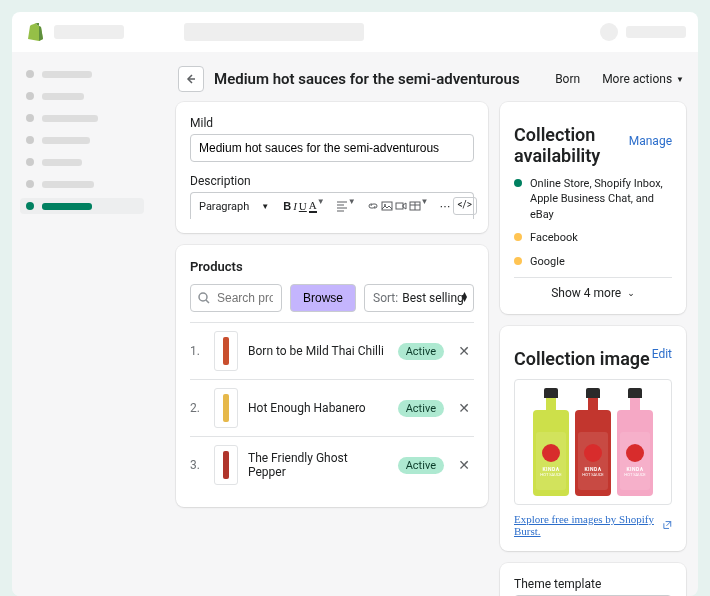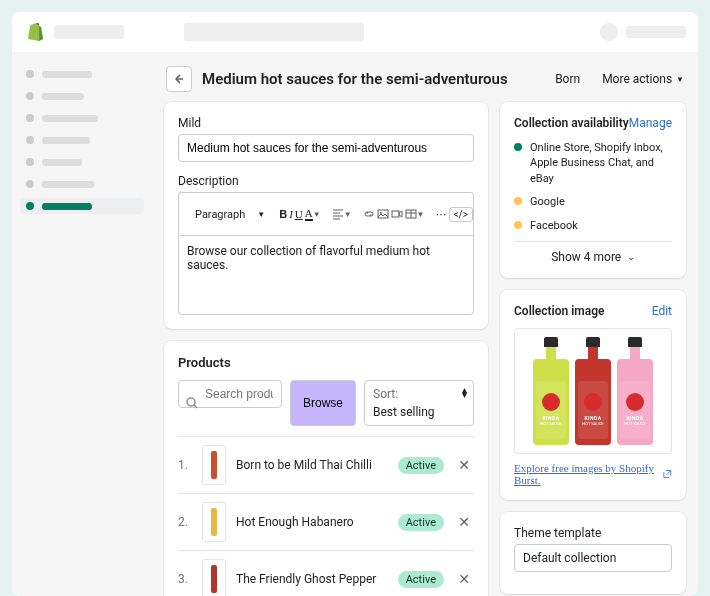--- a/index.html
+++ b/index.html
@@ -6,21 +6,21 @@
 body { font-family: -apple-system, BlinkMacSystemFont, "Segoe UI", Roboto, sans-serif; background: #e6f2ef; font-size: 13px; color: #202223; }
 .app { width: 710px; height: 596px; margin: 0 auto; position: relative; }
 .topbar { background: #fff; height: 40px; border-radius: 8px 8px 0 0; margin: 12px 12px 0 12px; display: flex; align-items: center; padding: 0 12px; }
 .logo { width: 20px; height: 20px; }
 .skel { background: #eee; border-radius: 3px; }
 .topbar .skel1 { width: 70px; height: 14px; margin-left: 10px; }
 .topbar .skel2 { width: 180px; height: 18px; margin-left: 60px; }
 .topbar .avatar { width: 18px; height: 18px; border-radius: 50%; background: #eee; margin-left: auto; }
 .topbar .skel3 { width: 60px; height: 12px; margin-left: 8px; }
 
-.shell { display: flex; margin: 0 12px 12px 12px; background: #f6f6f7; border-radius: 0 0 8px 8px; height: 544px; overflow: hidden; }
+.shell { display: flex; margin: 0 12px 12px 12px; background: #f6f6f7; border-radius: 0 0 8px 8px; height: 544px; overflow: hidden; gap: 12px; }
 .sidebar { width: 140px; background: #f6f6f7; padding: 14px 8px; }
 .navitem { display: flex; align-items: center; gap: 8px; padding: 4px 6px; margin-bottom: 6px; border-radius: 4px; }
 .navitem.active { background: #edeeef; }
 .dot { width: 8px; height: 8px; border-radius: 50%; background: #ccc; }
 .navitem.active .dot { background: #008060; }
 .line { height: 7px; background: #ddd; border-radius: 3px; flex: 1; }
 .navitem.active .line { background: #008060; }
 
 .main { flex: 1; overflow-y: auto; padding: 0 0 12px 0; }
 .page-header { display: flex; align-items: center; padding: 14px 14px 10px 14px; gap: 10px; }
@@ -28,52 +28,52 @@
 .page-title { font-size: 15px; font-weight: 600; flex: 1; }
 .hdr-link { font-size: 12px; color: #202223; margin-left: 12px; cursor: pointer; display: flex; align-items: center; gap: 4px; }
 
 .cols { display: flex; gap: 12px; padding: 0 12px; }
 .left { flex: 1; display: flex; flex-direction: column; gap: 12px; min-width: 0; }
 .right { width: 186px; display: flex; flex-direction: column; gap: 12px; }
 
 .card { background: #fff; border-radius: 8px; padding: 14px; box-shadow: 0 0 0 1px rgba(0,0,0,0.05), 0 1px 2px rgba(0,0,0,0.08); }
 .label { font-size: 12px; color: #202223; margin-bottom: 4px; }
 .input { width: 100%; border: 1px solid #c9cccf; border-radius: 4px; padding: 6px 8px; font-size: 12px; }
-.editor-toolbar { border: 1px solid #c9cccf; border-bottom: none; border-radius: 4px 4px 0 0; display: flex; align-items: center; padding: 12px; gap: 2px; flex-wrap: nowrap; }
+.editor-toolbar { border: 1px solid #c9cccf; border-bottom: none; border-radius: 4px 4px 0 0; display: flex; padding: 4px; gap: 2px; flex-wrap: nowrap; }
 .tb-select { font-size: 11px; border: none; padding: 2px 4px; background: transparent; display: flex; align-items: center; gap: 12px; cursor: pointer; }
 .tb-sep { width: 1px; height: 18px; background: #e1e3e5; margin: 0 3px; }
 .tb-btn { width: 18px; height: 18px; display: flex; align-items: center; justify-content: center; cursor: pointer; border-radius: 2px; font-size: 11px; font-family: serif; }
 .tb-btn.bold { font-weight: 700; font-family: sans-serif; }
 .tb-btn.italic { font-style: italic; }
 .tb-btn.uline { text-decoration: underline; }
 .tb-caret { font-size: 8px; color: #5c5f62; margin-left: -2px; margin-right: 1px; }
 .tb-code { margin-left: auto; border: 1px solid #c9cccf; border-radius: 3px; padding: 1px 4px; font-size: 10px; cursor: pointer; }
 .editor-body { border: 1px solid #c9cccf; border-radius: 0 0 4px 4px; min-height: 80px; padding: 8px; font-size: 12px; }
 
 .section-title { font-size: 13px; font-weight: 600; margin-bottom: 10px; }
 .prod-controls { display: flex; gap: 8px; margin-bottom: 10px; }
 .search-wrap { flex: 1; position: relative; }
 .search-wrap input { padding-left: 26px; }
 .search-icon { position: absolute; left: 7px; top: 50%; transform: translateY(-50%); }
 .browse-btn { border: 1px solid #c9cccf; background: #c4b5fd; border-radius: 4px; padding: 6px 12px; font-size: 12px; cursor: pointer; }
-.sort-sel { border: 1px solid #c9cccf; border-radius: 4px; padding: 6px 8px; font-size: 12px; display: flex; align-items: flex-start; gap: 4px; cursor: pointer; min-width: 110px; position: relative; flex-direction: column; }
+.sort-sel { border: 1px solid #c9cccf; border-radius: 4px; padding: 6px 8px; font-size: 12px; display: flex; align-items: flex-start; gap: 4px; cursor: pointer; min-width: 110px; position: relative; }
 .sort-sel .updown { position: absolute; right: 6px; font-size: 10px; line-height: 5px; }
 
 .prod-row { display: flex; align-items: center; gap: 10px; padding: 8px 0; border-top: 1px solid #e1e3e5; }
 .prod-row:first-of-type { border-top: 1px solid #e1e3e5; }
 .prod-num { width: 14px; font-size: 12px; color: #6d7175; }
 .prod-img { width: 24px; height: 40px; border: 1px solid #e1e3e5; border-radius: 3px; display: flex; align-items: center; justify-content: center; }
 .bottle { width: 6px; height: 28px; border-radius: 2px; }
 .prod-name { flex: 1; font-size: 12px; }
 .badge { background: #aee9d1; color: #0a3b29; font-size: 11px; padding: 2px 8px; border-radius: 10px; }
 .x-btn { width: 20px; height: 20px; cursor: pointer; display: flex; align-items: center; justify-content: center; color: #5c5f62; font-size: 14px; }
 .link-blue { color: #2c6ecb; font-size: 12px; cursor: pointer; }
 
 .card-head { display: flex; justify-content: space-between; align-items: center; margin-bottom: 10px; }
-.card-title { font-size: 12px; font-weight: 600; }
+.card-title { font-size: 18px; font-weight: 600; margin-top: 8px; }
 .channel { display: flex; align-items: flex-start; gap: 8px; font-size: 11px; margin-bottom: 8px; line-height: 1.4; }
 .ch-dot { width: 8px; height: 8px; border-radius: 50%; margin-top: 3px; flex-shrink: 0; }
 .show-more { text-align: center; font-size: 12px; padding-top: 8px; border-top: 1px solid #e1e3e5; cursor: pointer; display: flex; align-items: center; justify-content: center; gap: 6px; }
 
 .coll-img { border: 1px solid #e1e3e5; border-radius: 4px; padding: 8px; display: flex; justify-content: center; gap: 6px; margin-bottom: 8px; }
 .bottle-lg { width: 36px; }
 .cap { width: 14px; height: 10px; margin: 0 auto; border-radius: 2px 2px 0 0; }
 .neck { width: 10px; height: 12px; margin: 0 auto; }
 .body { width: 36px; height: 86px; border-radius: 4px; position: relative; }
 .lbl { position: absolute; top: 22px; left: 3px; right: 3px; bottom: 6px; background: rgba(255,255,255,0.1); border-radius: 3px; display: flex; flex-direction: column; align-items: center; justify-content: center; }
@@ -200,21 +200,20 @@
                   <svg width="12" height="12" viewBox="0 0 12 12">
                     <rect x="1" y="2" width="10" height="8" stroke="#5c5f62" fill="none"></rect>
                     <path d="M1 5h10M6 2v8" stroke="#5c5f62"></path>
                   </svg>
                 </div>
                 <span class="tb-caret">▼</span>
               <div class="tb-sep"></div>
               <div class="tb-btn">⋯</div>
               <div class="tb-code">&lt;/&gt;</div>
             </div>
-            <div class="editor-body">Browse our collection of flavorful medium hot sauces.</div>
           </div>
 
           <div class="card">
             <div class="section-title">Products</div>
             <div class="prod-controls">
               <div class="search-wrap">
                 <svg class="search-icon" width="14" height="14" viewBox="0 0 14 14">
                     <circle cx="6" cy="6" r="4" stroke="#8c9196" fill="none" stroke-width="1.5"></circle>
                     <path d="M9 9l3 3" stroke="#8c9196" stroke-width="1.5"></path>
                   </svg>
@@ -267,25 +266,25 @@
               <div class="card-title">Collection availability</div>
               <div class="link-blue">Manage</div>
             </div>
             <div id="channels">
                 <div class="channel">
                   <div class="ch-dot" style="background:#008060"></div>
                   <div>Online Store, Shopify Inbox, Apple Business Chat, and eBay</div>
                 </div>
                 <div class="channel">
                   <div class="ch-dot" style="background:#ffc453"></div>
-                  <div>Google</div>
+                  <div>Facebook</div>
                 </div>
                 <div class="channel">
                   <div class="ch-dot" style="background:#ffc453"></div>
-                  <div>Facebook</div>
+                  <div>Google</div>
                 </div>
               </div>
             <div class="show-more">
               <span>Show 4 more</span>
               <span style="font-size:9px">⌄</span>
             </div>
           </div>
 
           <div class="card">
             <div class="card-head">

